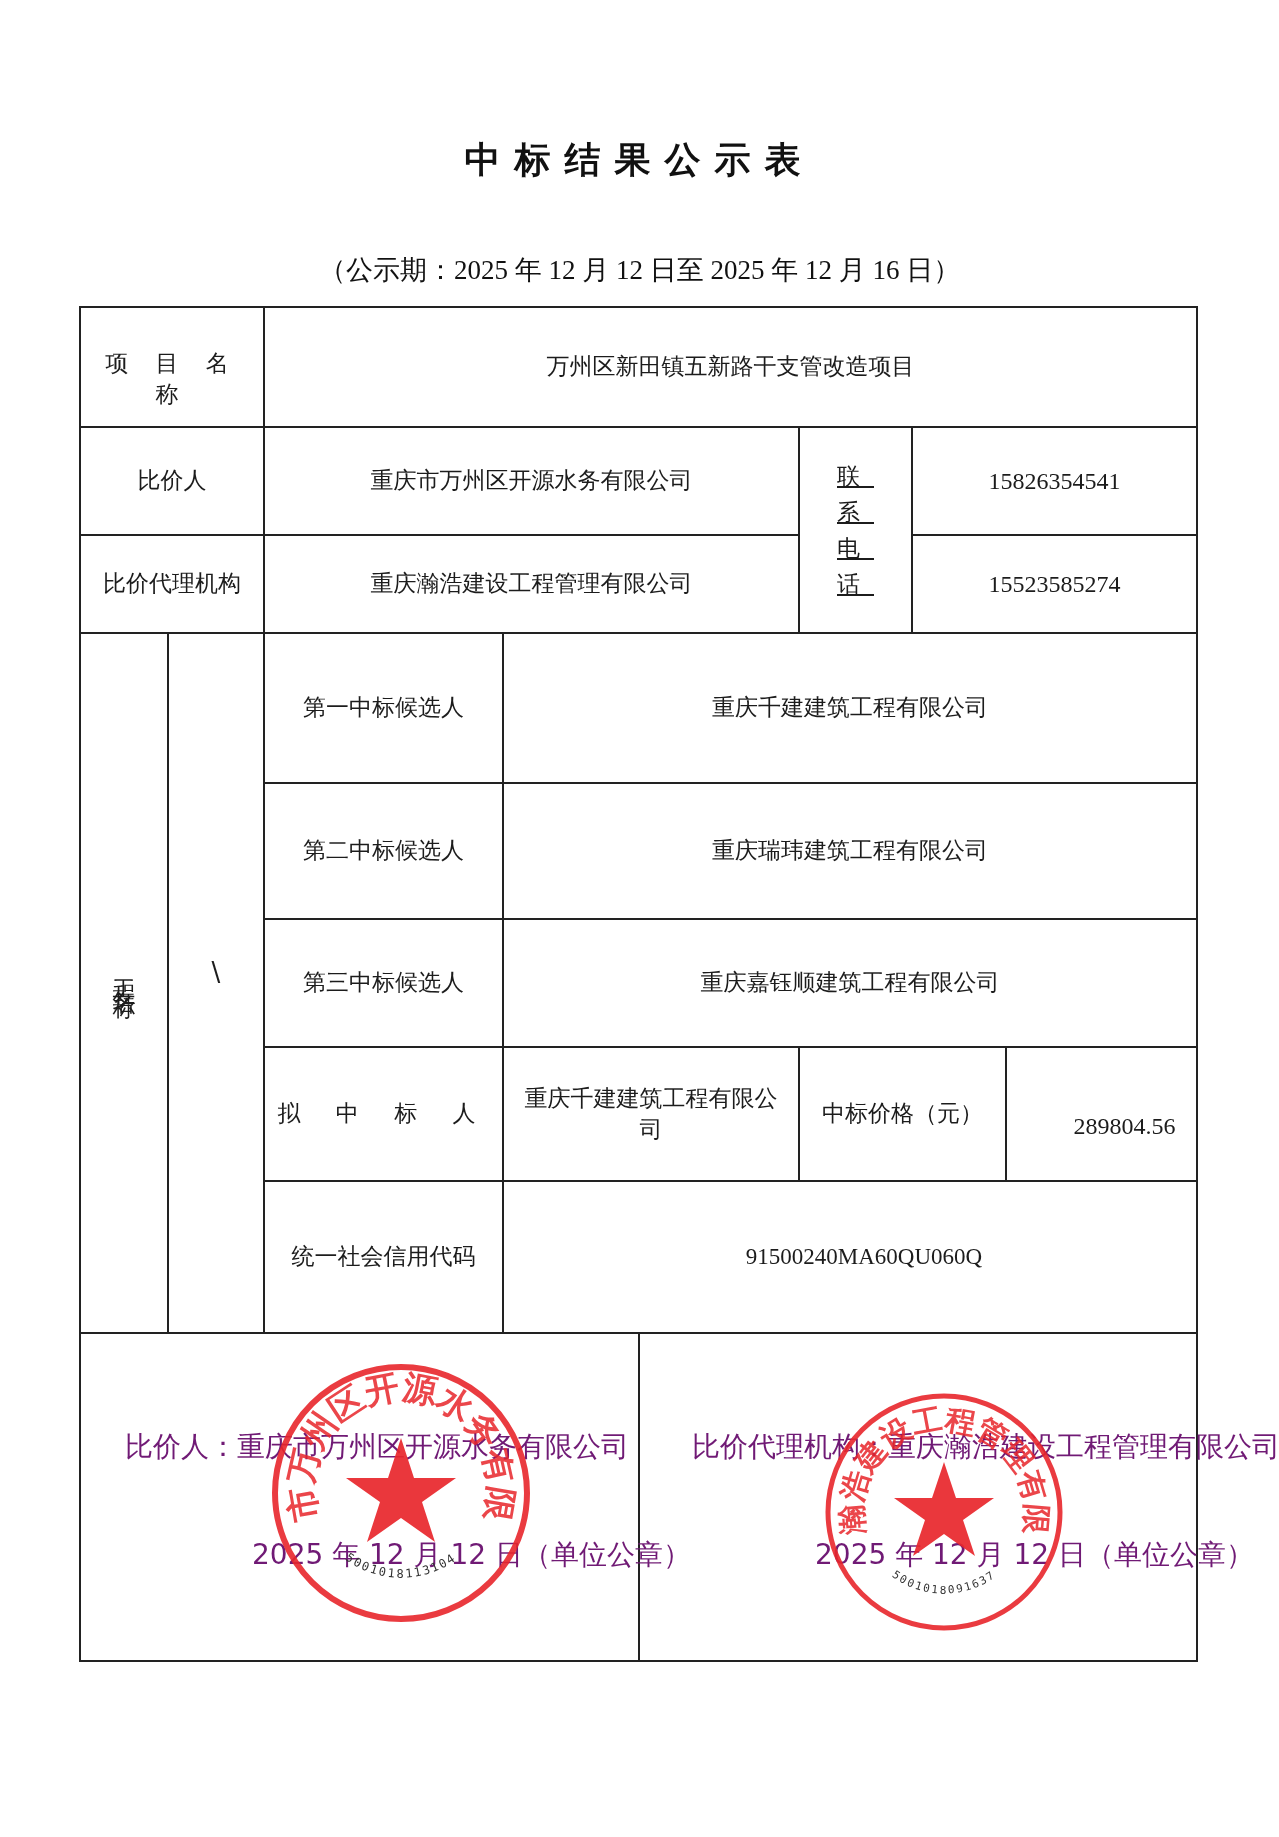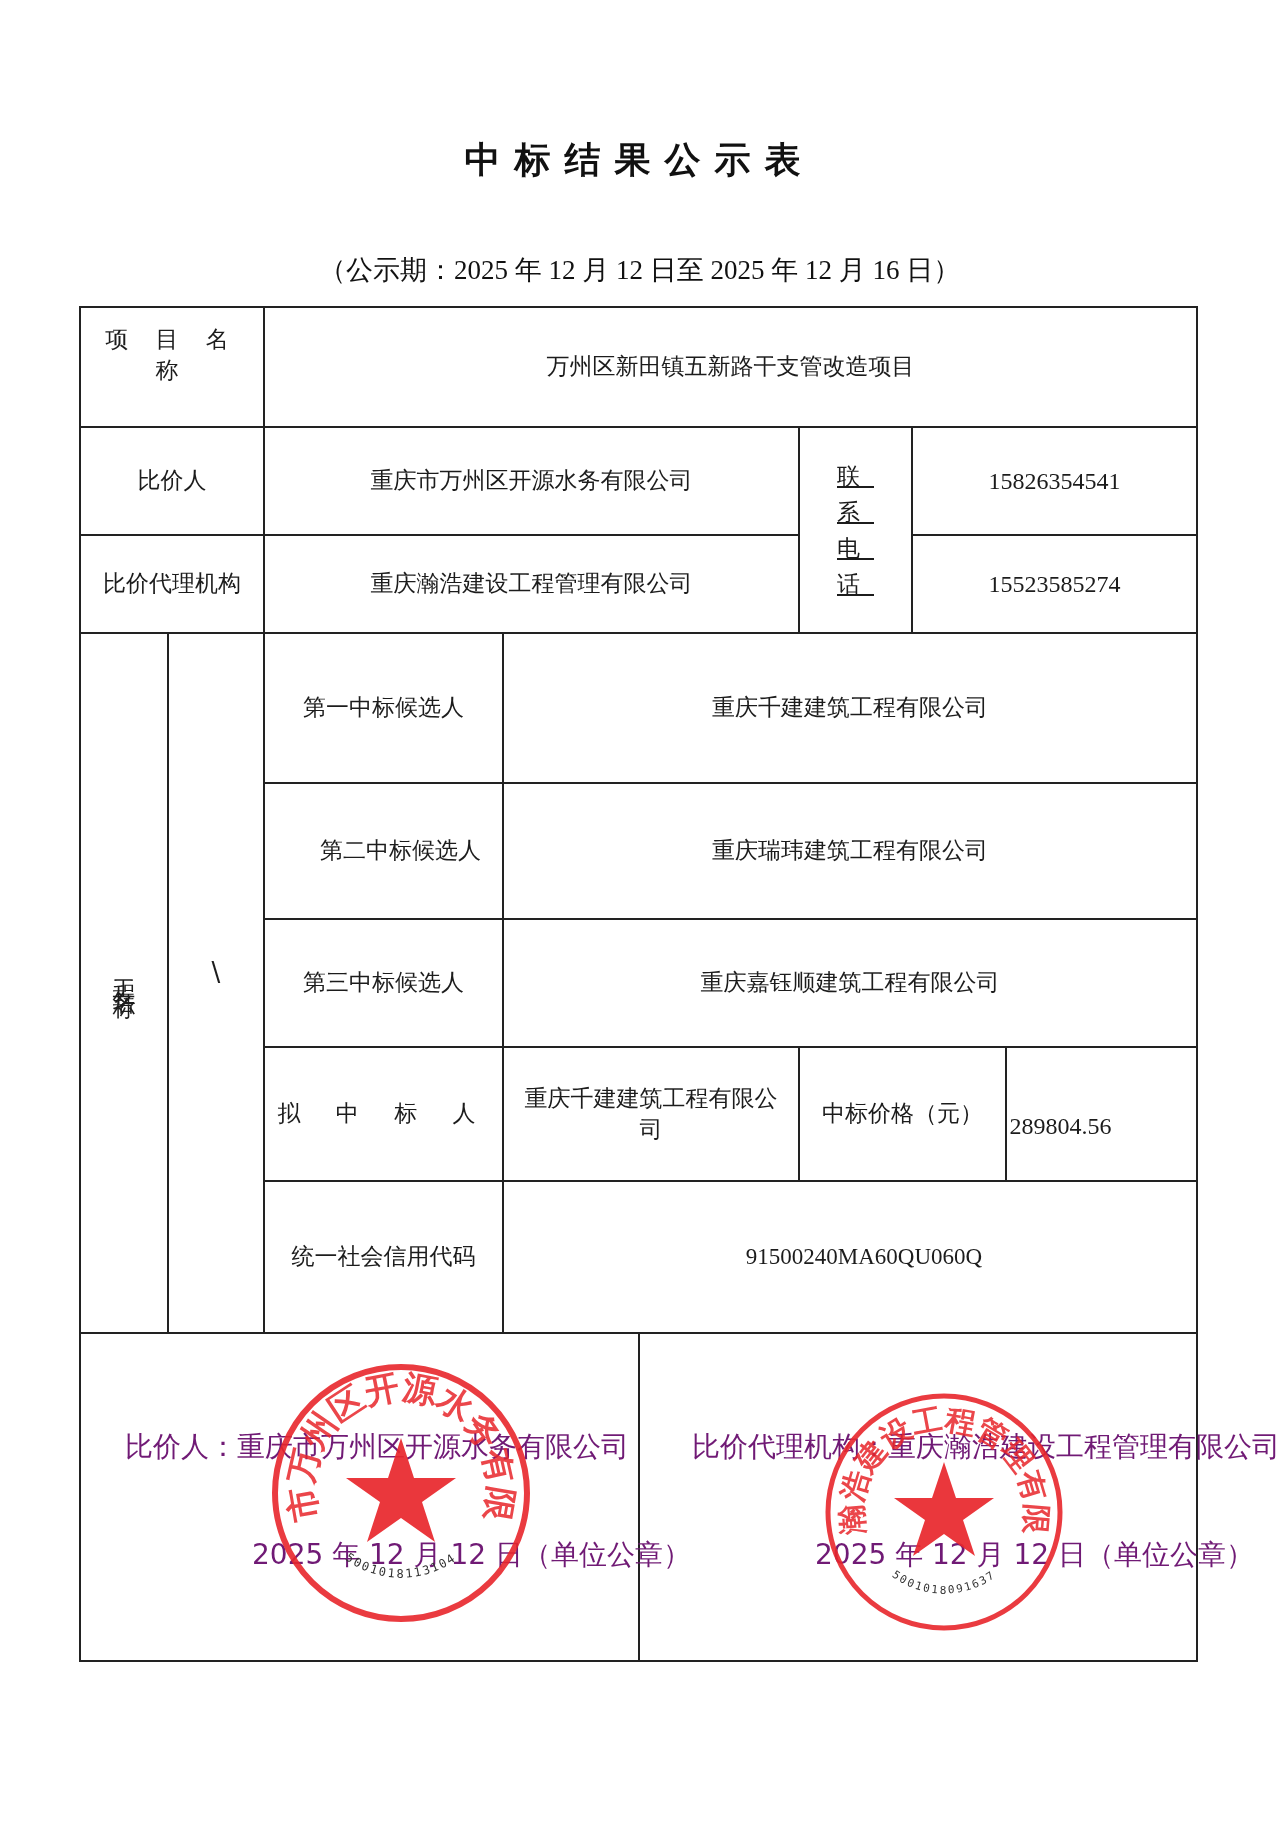--- a/index.html
+++ b/index.html
@@ -56,21 +56,21 @@
   <div class="abs line-v" style="left:263px; top:306px; height:1027px;"></div>
   <div class="abs line-v" style="left:798px; top:426px; height:207px;"></div>
   <div class="abs line-v" style="left:911px; top:426px; height:207px;"></div>
   <div class="abs line-v" style="left:167px; top:632px; height:701px;"></div>
   <div class="abs line-v" style="left:502px; top:632px; height:701px;"></div>
   <div class="abs line-v" style="left:798px; top:1046px; height:135px;"></div>
   <div class="abs line-v" style="left:1005px; top:1046px; height:135px;"></div>
   <div class="abs line-v" style="left:638px; top:1332px; height:330px;"></div>
 </div>
 
-<div class="abs cell spaced" style="left:81px; top:296px; width:182px; height:118px; letter-spacing:10px;">项 目 名 称</div>
+<div class="abs cell spaced" style="left:81px; top:320px; width:182px; height:118px; letter-spacing:10px;">项 目 名 称</div>
 <div class="abs cell" style="left:265px; top:308px; width:931px; height:118px;">万州区新田镇五新路干支管改造项目</div>
 
 <div class="abs cell" style="left:81px; top:428px; width:182px; height:106px;">比价人</div>
 <div class="abs cell" style="left:265px; top:428px; width:533px; height:106px;">重庆市万州区开源水务有限公司</div>
 <div class="abs cell num" style="left:913px; top:428px; width:283px; height:106px;">15826354541</div>
 
 <div class="abs cell" style="left:800px; top:428px; width:111px; height:204px; padding:0 22px;text-decoration:underline;">
   <span style="display:block; width:60px; letter-spacing:14px; line-height:36px; word-break:break-all;">联系电话</span>
 </div>
 
@@ -81,30 +81,30 @@
 <div class="abs cell" style="left:81px; top:634px; width:86px; height:698px;">
   <span class="vertical" style="font-size:23px; margin-top:-20px;">工程名称</span>
 </div>
 <div class="abs cell" style="left:169px; top:634px; width:94px; height:698px; font-size:26px;">
   <span style="margin-top:-20px;">\</span>
 </div>
 
 <div class="abs cell" style="left:265px; top:634px; width:237px; height:148px;">第一中标候选人</div>
 <div class="abs cell" style="left:504px; top:634px; width:692px; height:148px;">重庆千建建筑工程有限公司</div>
 
-<div class="abs cell" style="left:265px; top:784px; width:237px; height:134px;margin-left:17px;">第二中标候选人</div>
+<div class="abs cell" style="left:265px; top:784px; width:237px; height:134px;">第二中标候选人</div>
 <div class="abs cell" style="left:504px; top:784px; width:692px; height:134px;">重庆瑞玮建筑工程有限公司</div>
 
 <div class="abs cell" style="left:265px; top:920px; width:237px; height:126px;">第三中标候选人</div>
 <div class="abs cell" style="left:504px; top:920px; width:692px; height:126px;">重庆嘉钰顺建筑工程有限公司</div>
 
 <div class="abs cell" style="left:265px; top:1048px; width:237px; height:132px; letter-spacing:14px;">拟 中 标 人</div>
 <div class="abs cell" style="left:504px; top:1048px; width:294px; height:132px; padding:0 18px;">重庆千建建筑工程有限公司</div>
 <div class="abs cell" style="left:800px; top:1048px; width:205px; height:132px;">中标价格（元）</div>
-<div class="abs cell num" style="left:966px; top:1048px; width:189px; height:156px;text-align:center;">289804.56</div>
+<div class="abs cell num" style="left:1030px; top:1048px; width:189px; height:156px;text-align:center;">289804.56</div>
 
 <div class="abs cell" style="left:265px; top:1182px; width:237px; height:150px;">统一社会信用代码</div>
 <div class="abs cell mono" style="left:504px; top:1182px; width:692px; height:150px;">91500240MA60QU060Q</div>
 
 <div class="abs sign-text" style="left:125px; top:1428px;">比价人：重庆市万州区开源水务有限公司</div>
 <div class="abs sign-text" style="left:252px; top:1536px;">2025 年 12 月 12 日（单位公章）</div>
 
 <div class="abs sign-text" style="left:651px; top:1428px;margin-left:41px;">比价代理机构：重庆瀚浩建设工程管理有限公司</div>
 <div class="abs sign-text" style="left:815px; top:1536px;">2025 年 12 月 12 日（单位公章）</div>
 

